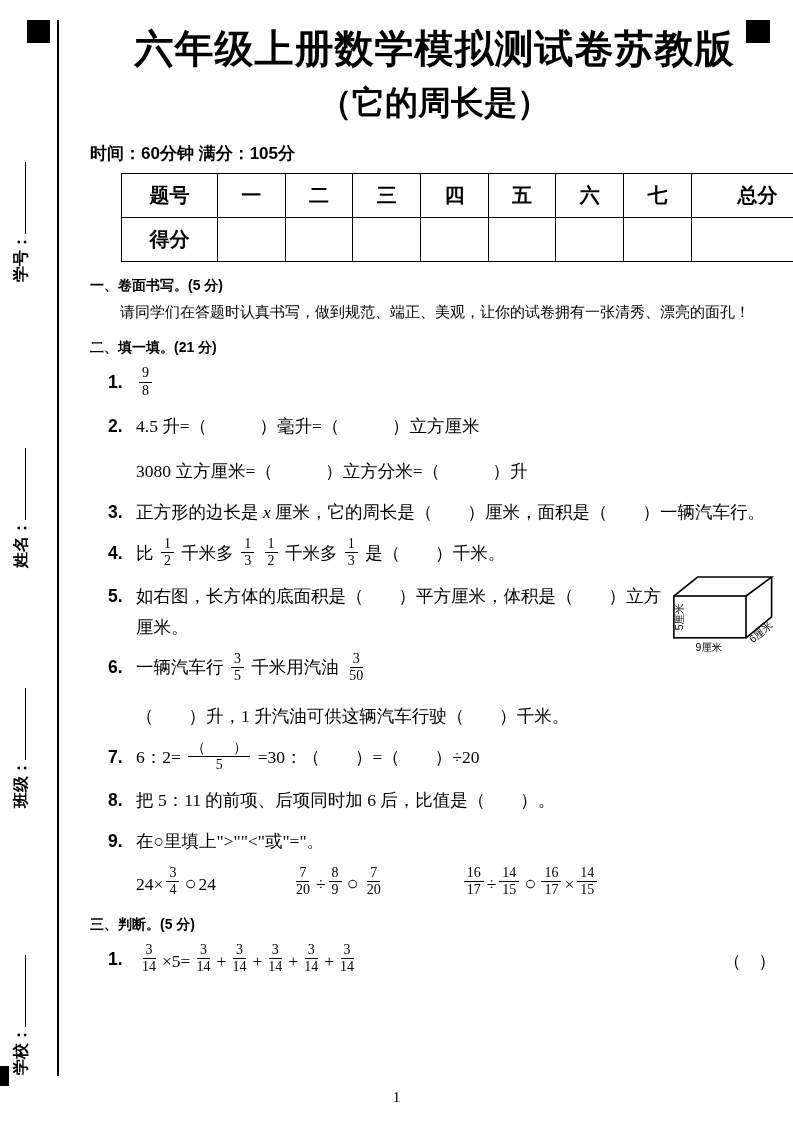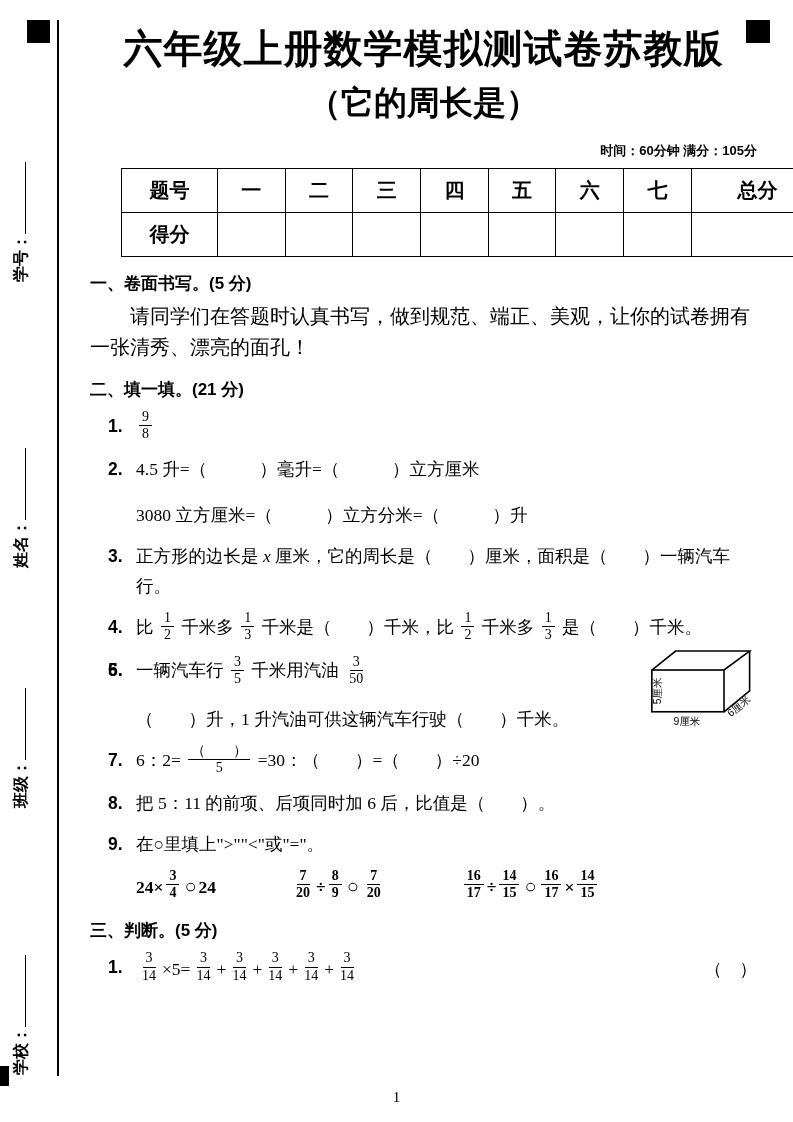--- a/index.html
+++ b/index.html
@@ -22,47 +22,47 @@
 
   
   .side-field {
     position:absolute; left:-63px; width:170px; height:22px;
     transform:rotate(-90deg);
     font-family:"Liberation Sans", sans-serif;
     font-size:16px; font-weight:700; white-space:nowrap;
   }
   .sf-line { display:inline-block; width:72px; border-bottom:1.5px solid #000; height:14px; }
 
-  .main { position:absolute; left:90px; right:36px; top:26px; }
+  .main { position:absolute; left:90px; right:14px; top:26px; }
 
   .title {
     text-align:center; font-family:"Liberation Sans", sans-serif;
     font-weight:700; font-size:39px; letter-spacing:1px; line-height:1.2;
   }
   .subtitle {
     text-align:center; font-family:"Liberation Sans", sans-serif;
     font-weight:700; font-size:33px; margin-top:8px;
   }
   .meta {
-    text-align:right; font-family:"Liberation Sans", sans-serif;
-    font-weight:700; font-size:13px; margin-top:16px; margin-bottom:8px;
+    text-align:left; font-family:"Liberation Sans", sans-serif;
+    font-weight:700; font-size:17px; margin-top:16px; margin-bottom:8px;
   }
 
   table.score-table { border-collapse:collapse; margin-left:31px; width:703px; }
   table.score-table td {
     border:1.8px solid #000; height:44px; text-align:center;
     font-family:"Liberation Sans", sans-serif; font-weight:700; font-size:20px;
   }
   table.score-table td.rh { width:96px; }
 
   .sec-heading {
     font-family:"Liberation Sans", sans-serif; font-weight:700;
-    font-size:17px; margin-top:15px; margin-bottom:6px;
-  }
-  .para { font-size:20px; line-height:1.55; text-indent:2em; margin-bottom:4px; }
+    font-size:14px; margin-top:15px; margin-bottom:6px;
+  }
+  .para { font-size:15px; line-height:1.55; text-indent:2em; margin-bottom:4px; }
 
   .q { position:relative; padding-left:46px; font-size:17.5px; line-height:1.75; margin:10px 0; }
   .qnum {
     position:absolute; left:18px; top:0;
     font-family:"Liberation Sans", sans-serif; font-weight:700;
   }
   .q .line2 { margin-top:15px; }
 
   .frac {
     display:inline-flex; flex-direction:column; align-items:center;
@@ -71,21 +71,21 @@
   }
   .frac .fn { padding:0 3px; border-bottom:1.3px solid #000; }
   .frac .fd { padding:0 3px; }
   .italic { font-style:italic; }
   .cmp { font-size:20px; margin:0 2px; }
 
   .q5-text { display:inline-block; width:545px; vertical-align:top; }
   .box-wrap { position:absolute; right:-4px; top:-12px; width:112px; height:92px; }
   .box-wrap svg text { font-size:11px; font-family:"Liberation Sans", sans-serif; }
 
-  .expr-row { display:flex; gap:74px; margin-top:10px; align-items:center;font-weight:bold; }
+  .expr-row { display:flex; gap:74px; margin-top:10px; align-items:center; }
   .expr { display:flex; align-items:center; }
 
   .judge-row { display:flex; justify-content:space-between; max-width:640px; align-items:center; }
 
   .footer-page {
     position:absolute; bottom:16px; left:0; width:100%;
     text-align:center; font-size:15px;
   }
 </style>
 </head>
@@ -173,35 +173,38 @@
       <span>比</span>
       <span class="frac">
           <span class="fn">1</span>
           <span class="fd">2</span>
         </span>
       <span>千米多</span>
       <span class="frac">
           <span class="fn">1</span>
           <span class="fd">3</span>
         </span>
-      <span>千米是（　　）千米，比</span>
       <span class="frac">
           <span class="fn">1</span>
           <span class="fd">2</span>
         </span>
       <span>千米多</span>
       <span class="frac">
           <span class="fn">1</span>
           <span class="fd">3</span>
         </span>
       <span>是（　　）千米。</span>
     </div>
 
     <div class="q">
       <span class="qnum">5.</span>
+      <span class="q5-text">
+        <span>如右图，长方体的底面积是（　　）平方厘米，体积是（　　）立方</span><br>
+        <span>厘米。</span>
+      </span>
       <span class="box-wrap">
         <svg viewBox="0 0 118 92" width="112" height="92">
           <g fill="none" stroke="#000" stroke-width="1.7">
             <rect x="3" y="26" width="76" height="44"></rect>
             <path d="M3 26 L28 6 L106 6 L79 26"></path>
             <path d="M106 6 L106 48 L79 70"></path>
           </g>
           <text x="40" y="84" text-anchor="middle">9厘米</text>
           <text x="13" y="62" transform="rotate(-90 13 62)">5厘米</text>
           <text x="97" y="67" text-anchor="middle" transform="rotate(-39 97 67)">6厘米</text>

